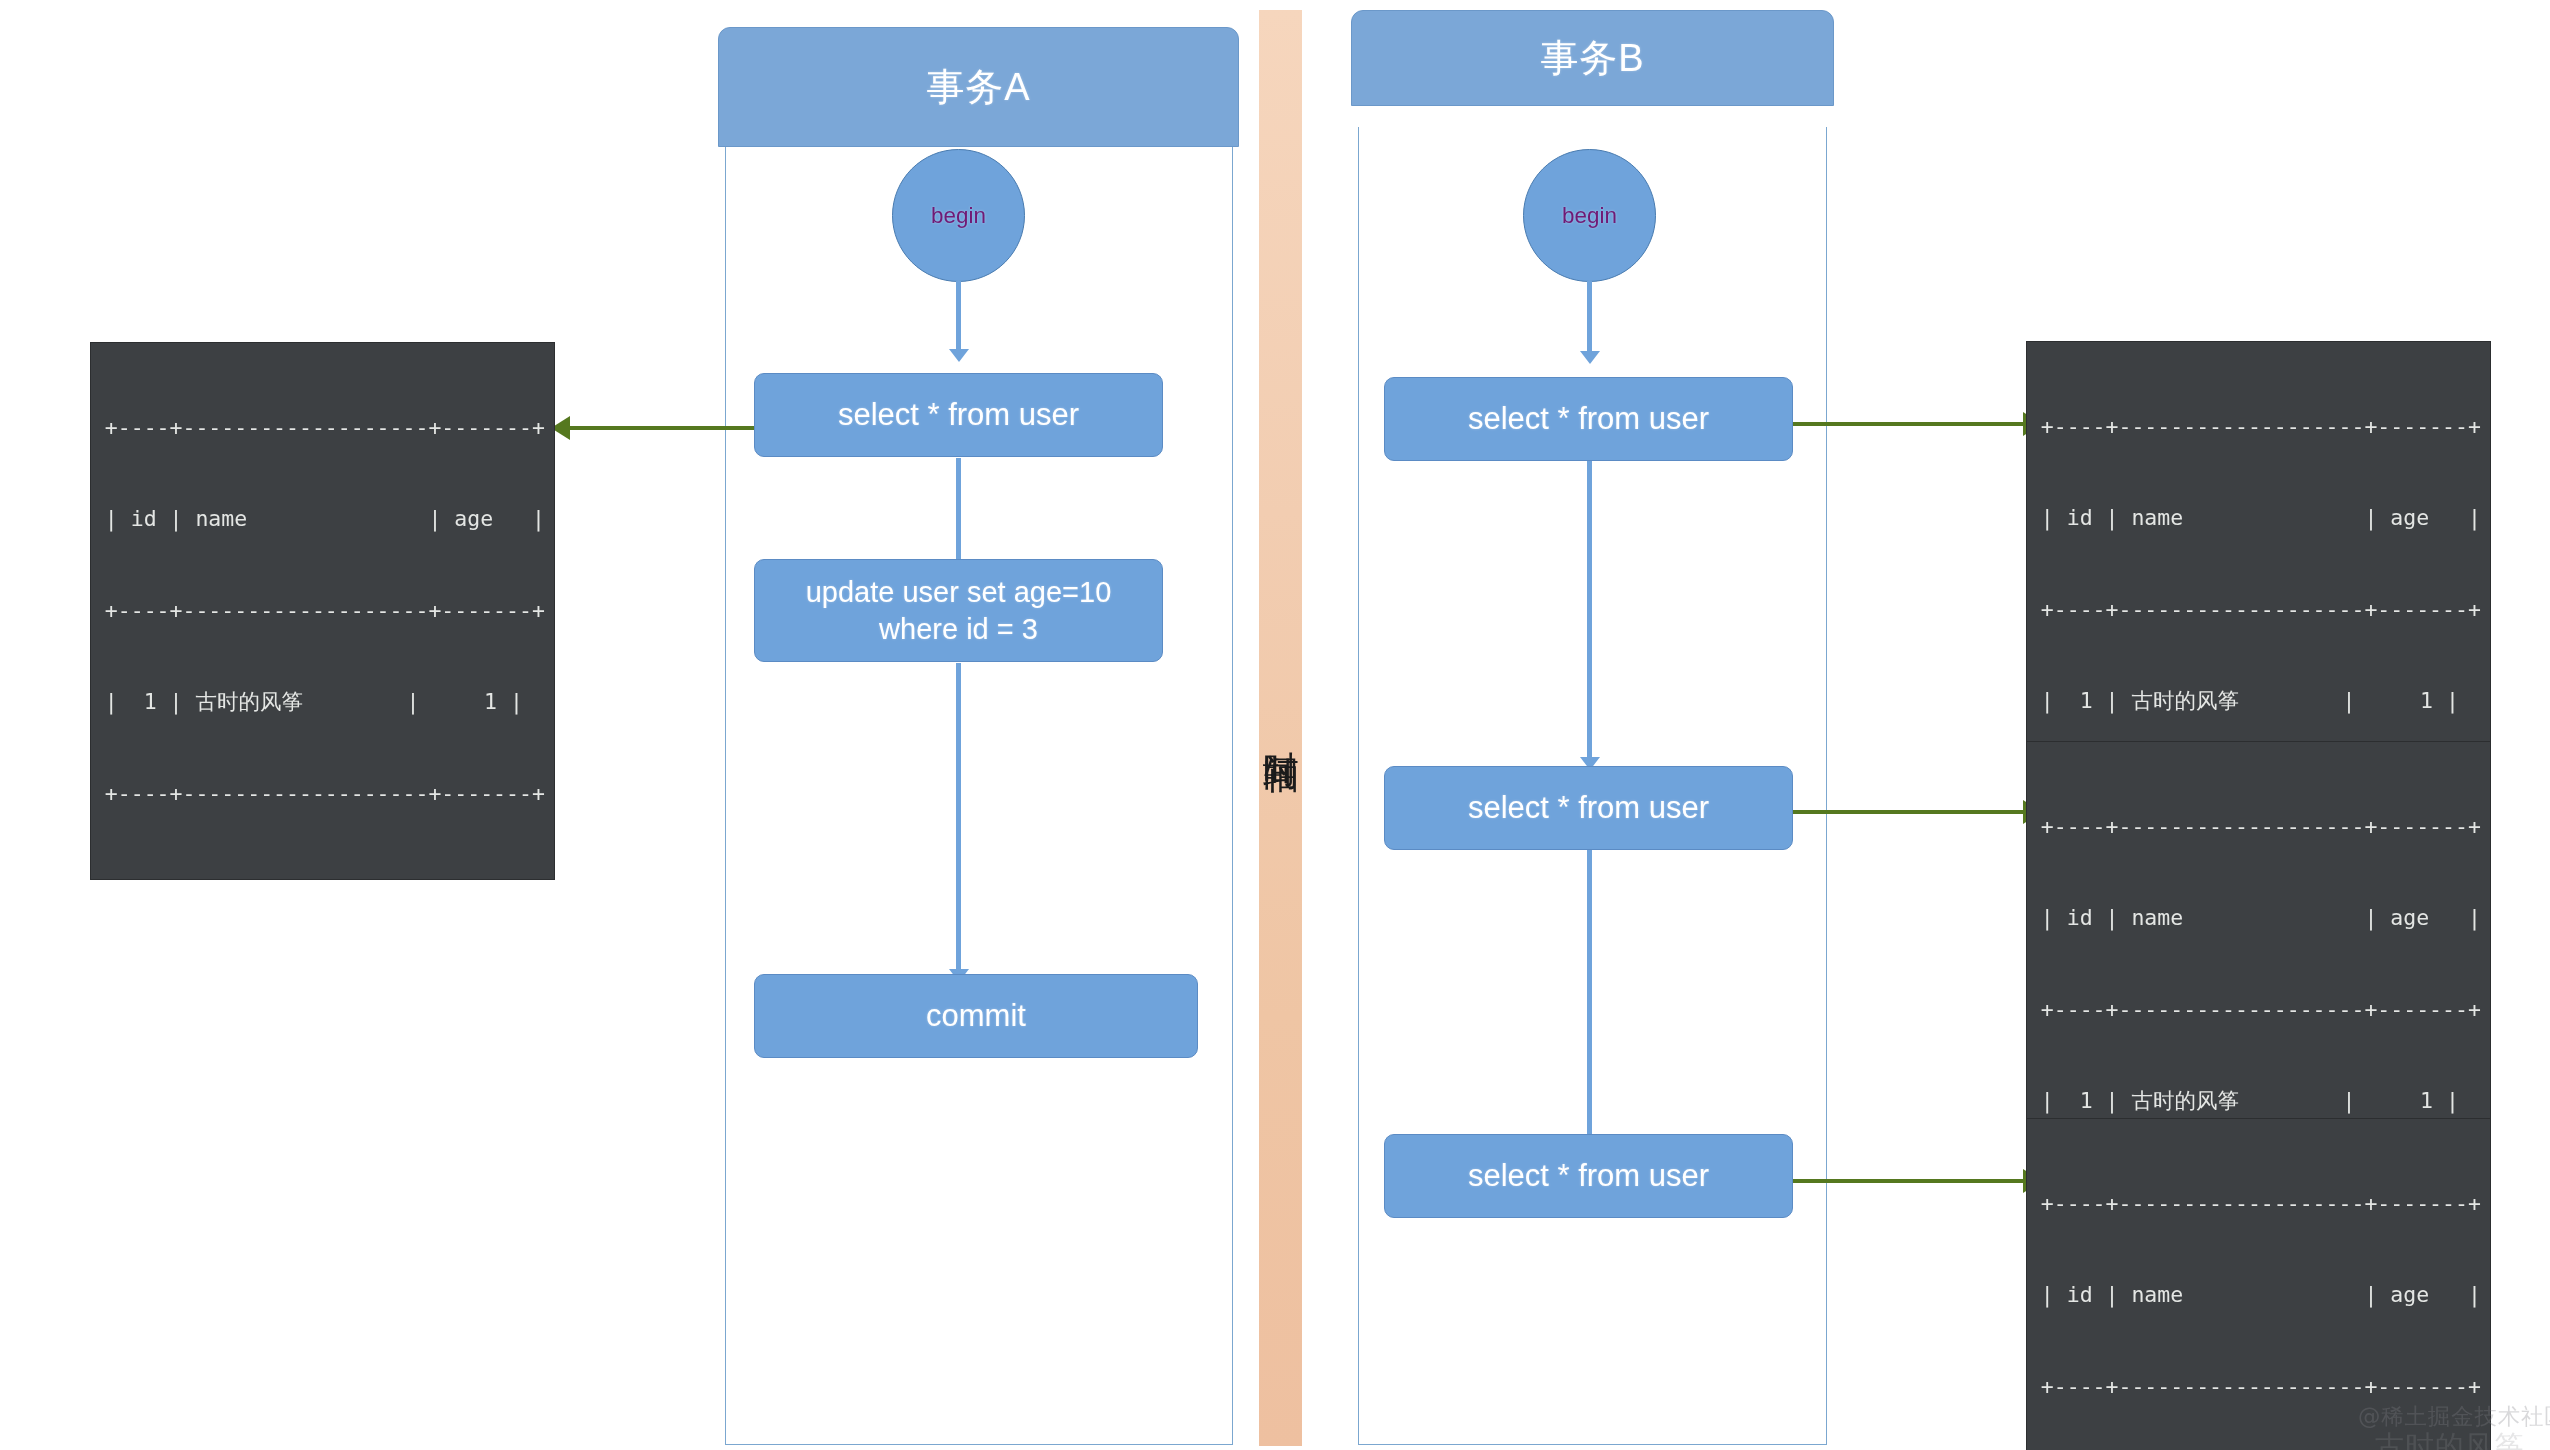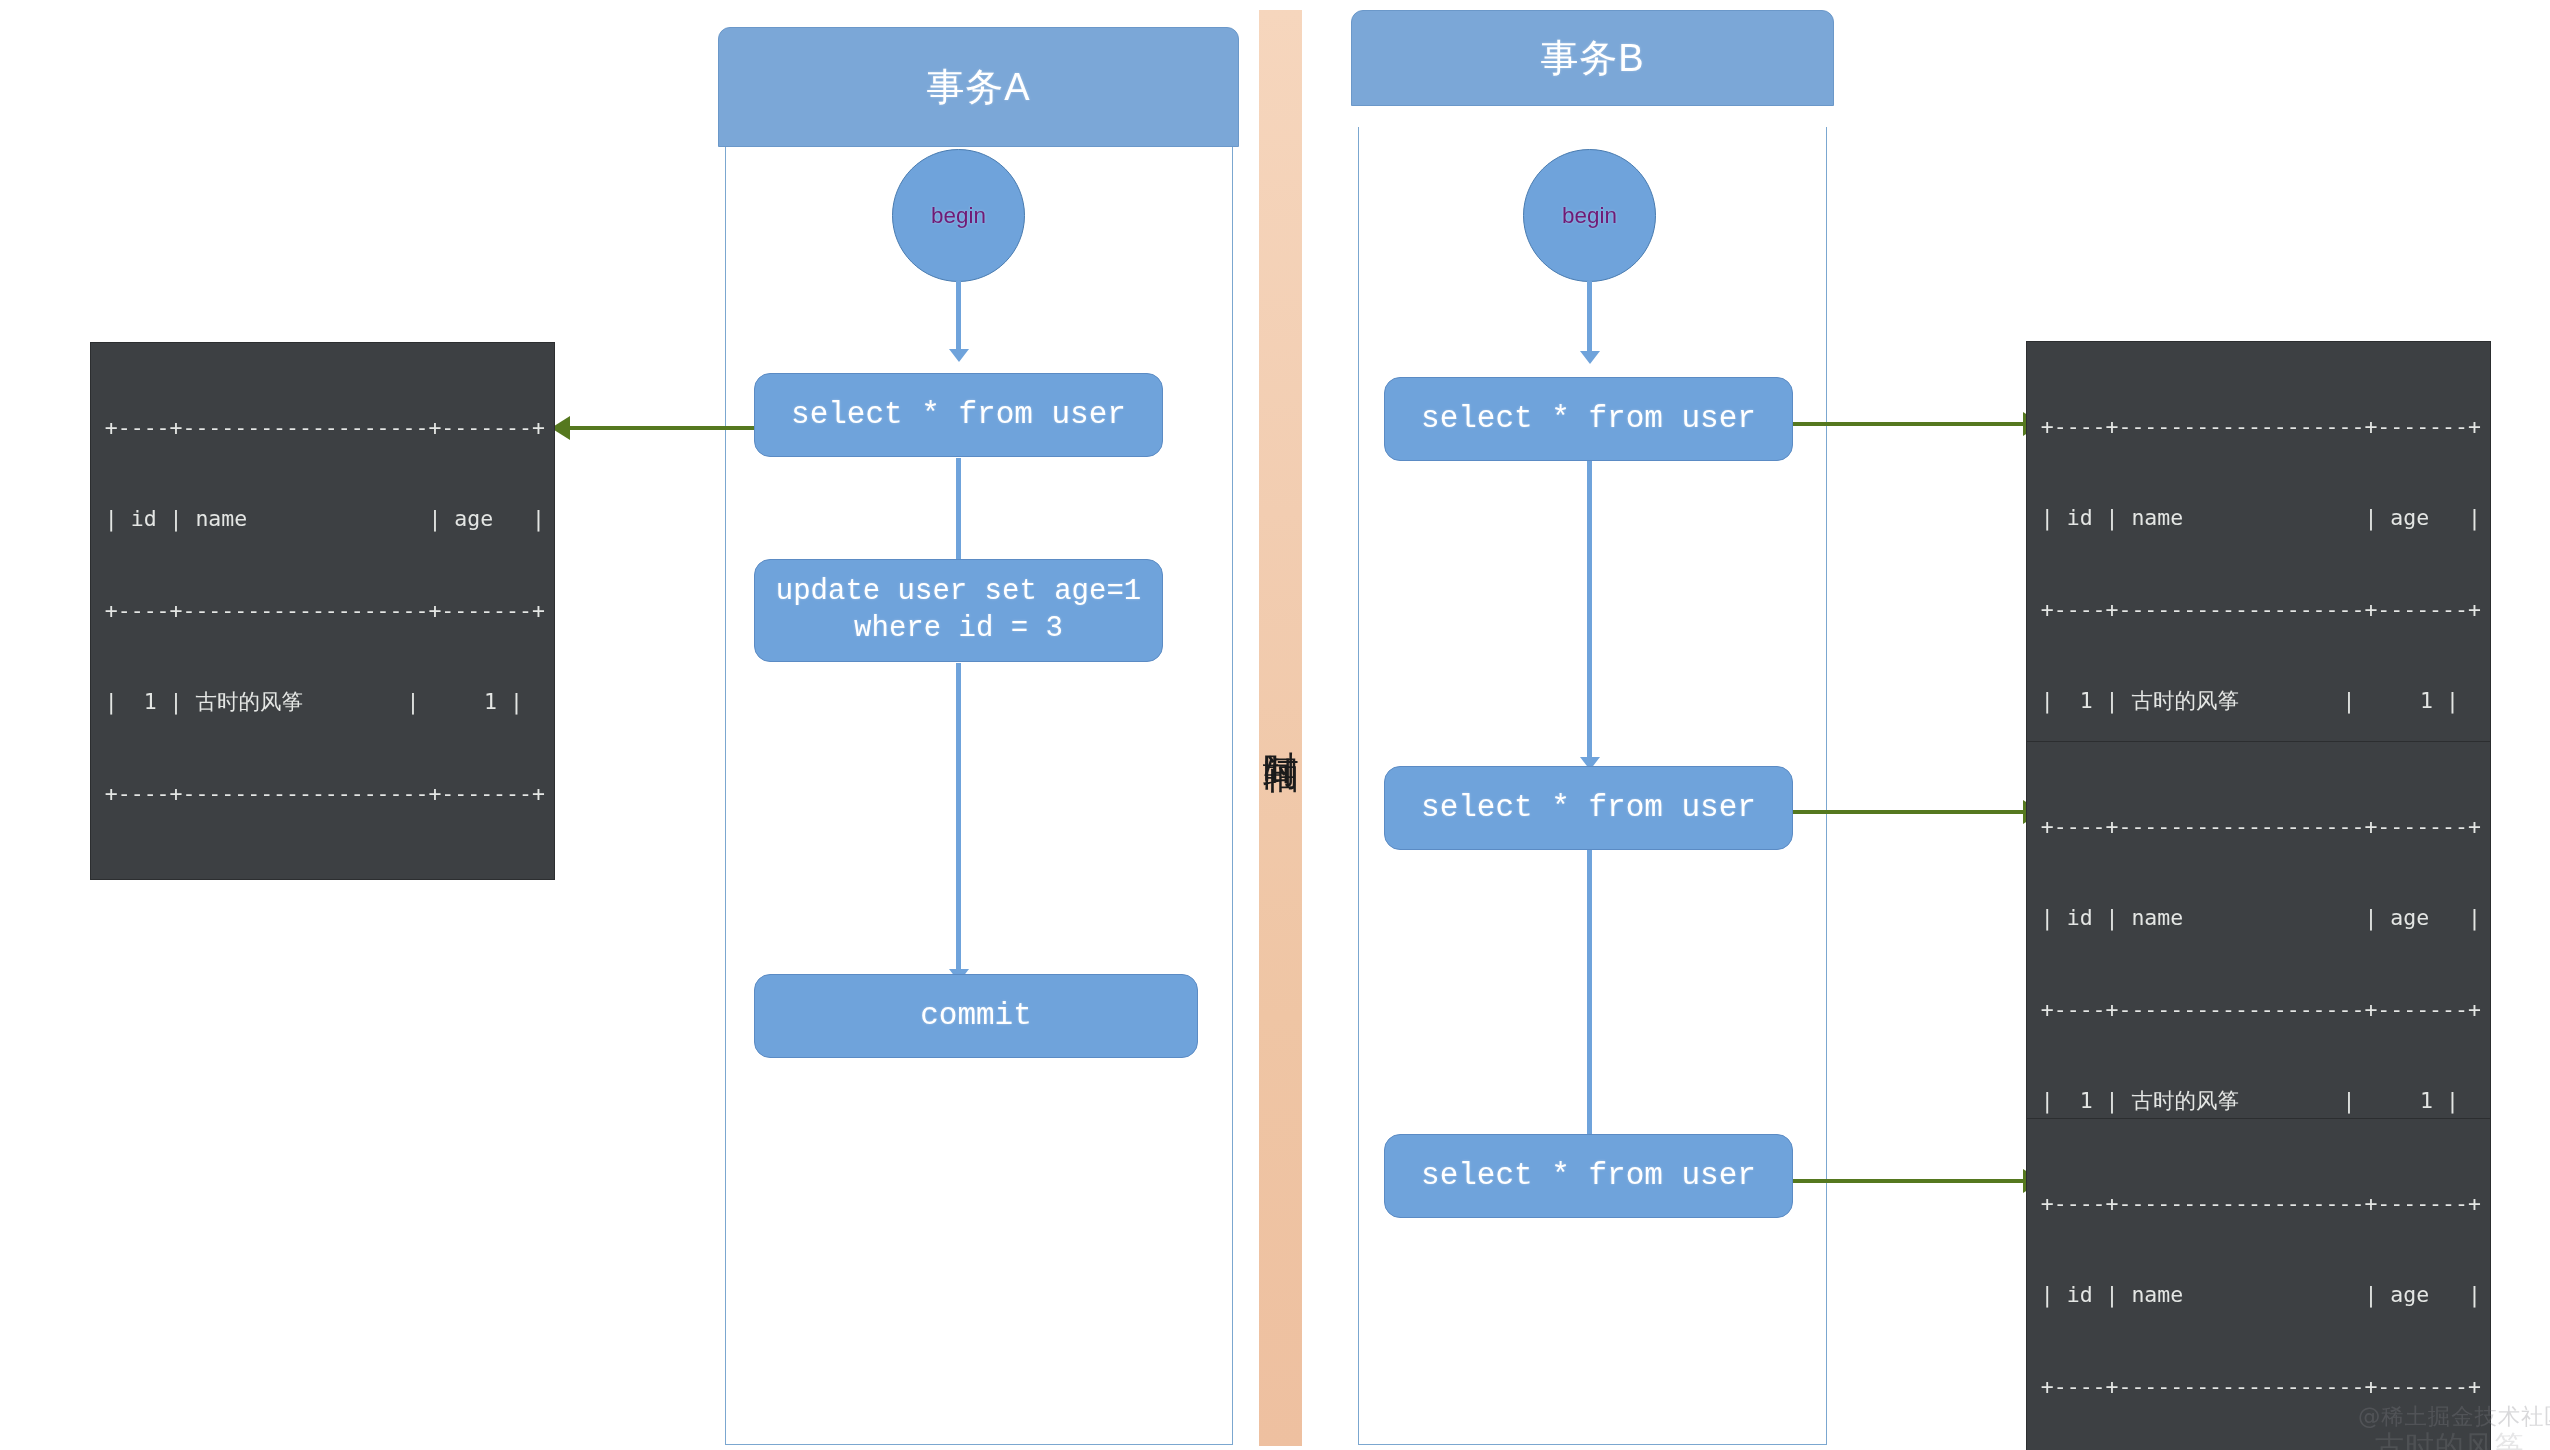--- a/index.html
+++ b/index.html
@@ -59,31 +59,30 @@
     font-size: 22.4px;
     text-shadow: 0 0 2.6px rgba(255,255,255,0.4);
   }
 
   
   .stmt {
     position: absolute;
     box-sizing: border-box;
     background: #6FA3DB;
     border: 1.7px solid #5b8bc4;
-    border-radius: 16px;
+    border-radius: 10px;
     color: #ffffff;
     display: flex;
     align-items: center;
     justify-content: center;
     text-align: center;
     font-size: 31px;
     line-height: 1.25;
     padding: 3.4px 8.6px;
     text-shadow: 0 0 2.6px rgba(255,255,255,0.35);
-    font-family: Liberation Mono, monospace;
   }
   .stmt.two-line { font-size: 29px; }
 
   
   .vflow {
     position: absolute;
     width: 5.2px;
     background: #6FA3DB;
   }
   .vflow::after {
@@ -188,21 +187,21 @@
 
   <div class="vflow" style="left:956px; top:281px; height:69px;"></div>
 
   <div class="stmt" style="left:754px; top:373px; width:409px; height:84px;">
     <span>select * from user</span>
   </div>
 
   <div class="vflow" style="left:956px; top:458px; height:129px;"></div>
 
   <div class="stmt two-line" style="left:754px; top:559px; width:409px; height:103px; flex-direction:column;">
-    <span>update user set age=1</span>
+    <span>update user set age=10</span>
     <span>where id = 3</span>
   </div>
 
   <div class="vflow" style="left:956px; top:663px; height:307px;"></div>
 
   <div class="stmt" style="left:754px; top:974px; width:444px; height:84px;">
     <span>commit</span>
   </div>
 
   <div class="timeline" style="left:1259px; top:9.5px; width:43px; height:1436px;">

